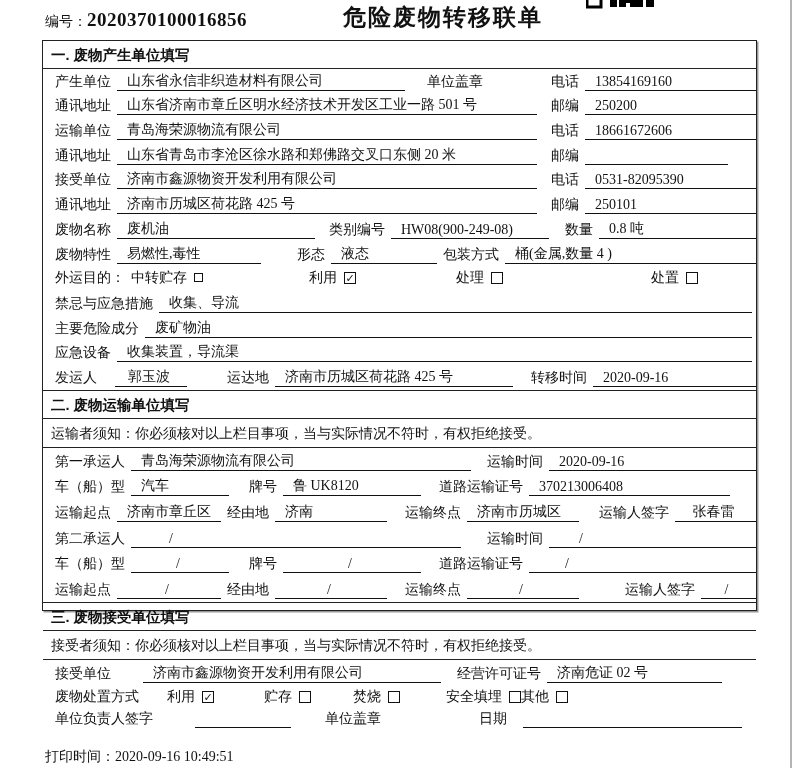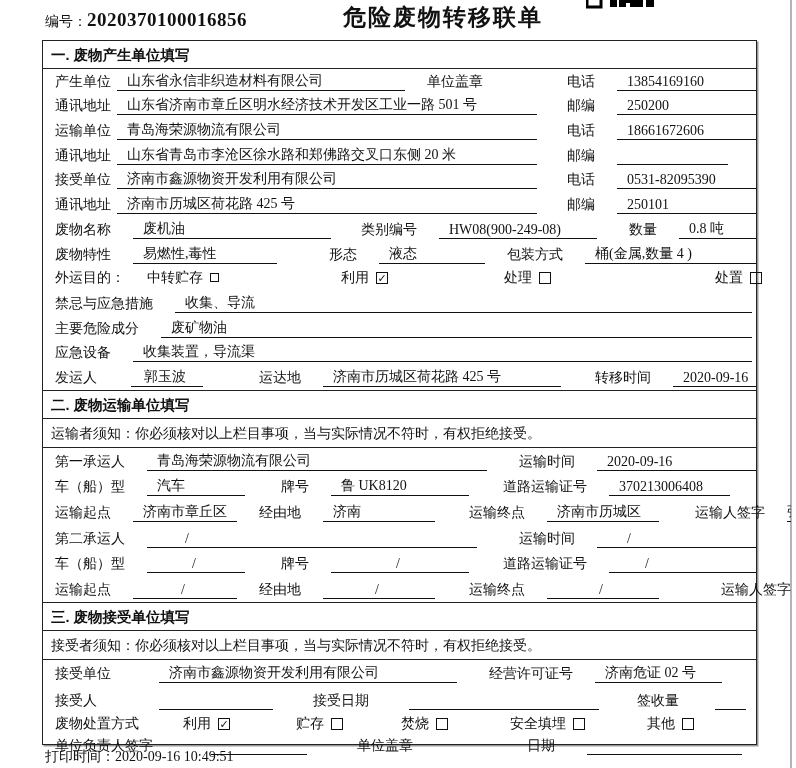--- a/index.html
+++ b/index.html
@@ -15,39 +15,39 @@
   .serial .num{font-size:19px;letter-spacing:.5px;font-weight:bold;}
   .doc-title{
     position:absolute;left:443px;top:2px;transform:translateX(-50%);
     font-family:"Liberation Sans","DejaVu Sans",sans-serif;
     font-weight:bold;font-size:23px;letter-spacing:2px;white-space:nowrap;text-align:right;
   }
   .qr{position:absolute;left:586px;top:0;}
   .edge{position:absolute;left:790px;top:0;width:2px;height:768px;background:#b4b4b4;}
   
   .tbl{
-    position:absolute;left:42px;top:40px;width:715px;height:705px;
+    position:absolute;left:42px;top:40px;width:715px;height:571px;
     border:1.5px solid #222;box-sizing:border-box;
     display:flex;flex-direction:column;
     box-shadow:1.5px 1.5px 0 #999;
   }
   .sec{
     font-family:"Liberation Sans","DejaVu Sans",sans-serif;
     font-weight:bold;font-size:14.5px;
     padding:5px 8px 3px;border-bottom:1.5px solid #222;
     flex:none;box-sizing:border-box;
   }
   .sec.bt{border-top:1.5px solid #222;}
   .note{
     padding:6px 8px 4px;border-bottom:1px solid #222;
     flex:none;box-sizing:border-box;white-space:nowrap;
   }
   .fr{
     display:flex;align-items:flex-end;
-    padding:0 0 3px 6px;box-sizing:border-box;flex:none;gap:16px;
+    padding:0 0 3px 6px;box-sizing:border-box;flex:none;
   }
   .h1{height:24.7px;} .h2{height:25.7px;}
   .grp{width:496px;display:flex;align-items:flex-end;flex:none;box-sizing:border-box;}
   .lb{padding:0 6px;white-space:nowrap;flex:none;}
   .u{
     display:block;border-bottom:1px solid #111;
     padding:0 4px 0 10px;white-space:nowrap;overflow:hidden;
     box-sizing:border-box;flex:none;min-height:16px;
   }
   .fx{flex:1 1 auto;}
@@ -263,48 +263,40 @@
   <div class="sec bt">三. 废物接受单位填写</div>
   <div class="note">接受者须知：你必须核对以上栏目事项，当与实际情况不符时，有权拒绝接受。</div>
 
   <div class="fr" style="height:25.5px">
     <span class="lb">接受单位</span>
     <span class="u" style="width:298px;margin-left:26px">济南市鑫源物资开发利用有限公司</span>
     <span class="lb" style="margin-left:10px">经营许可证号</span>
     <span class="u fx" style="margin-right:34px">济南危证 02 号</span>
   </div>
 
-  <div class="fr" style="height:27px">
-    <span class="lb">接受人</span>
-    <span class="u" style="width:114px;margin-left:40px"></span>
-    <span class="lb" style="margin-left:18px">接受日期</span>
-    <span class="u" style="width:190px;margin-left:18px"></span>
-    <span class="lb" style="margin-left:16px">签收量</span>
-    <span class="u fx" style="margin-left:14px;margin-right:10px"></span>
-  </div>
 
   <div class="fr" style="height:24px;align-items:center;padding-bottom:1px">
     <span class="lb">废物处置方式</span>
     <span class="opt" style="margin-left:22px">
       <span>利用</span>
       <span class="cb">✓</span>
     </span>
     <span class="opt" style="margin-left:50px">
       <span>贮存</span>
       <span class="cb"></span>
     </span>
     <span class="opt" style="margin-left:42px">
       <span>焚烧</span>
       <span class="cb"></span>
     </span>
     <span class="opt" style="margin-left:46px">
       <span>安全填埋</span>
       <span class="cb"></span>
     </span>
-    <span class="opt" style="margin-left:46px">
+    <span class="opt" style="">
       <span>其他</span>
       <span class="cb"></span>
     </span>
   </div>
 
   <div class="fr" style="flex:1 1 auto">
     <span class="lb">单位负责人签字</span>
     <span class="u" style="width:96px;margin-left:36px"></span>
     <span class="lb" style="margin-left:28px">单位盖章</span>
     <span class="lb" style="margin-left:86px">日期</span>

